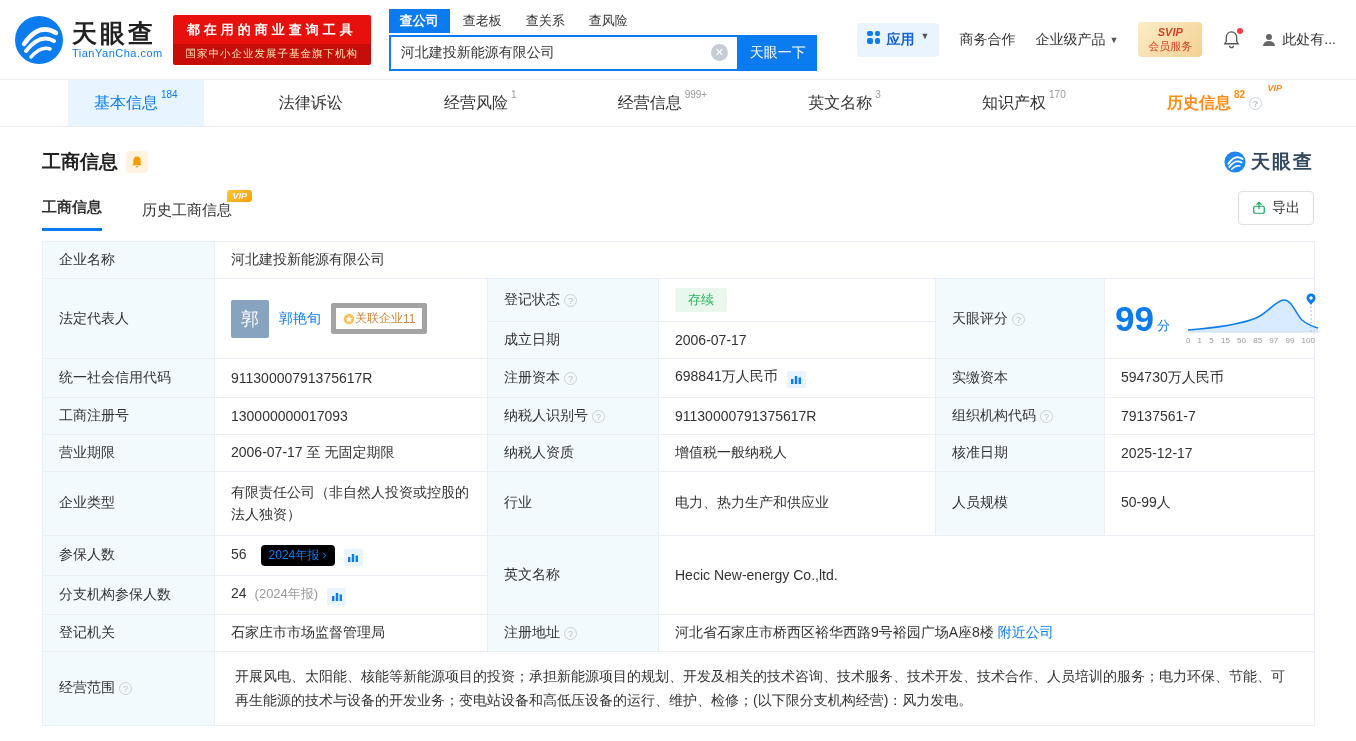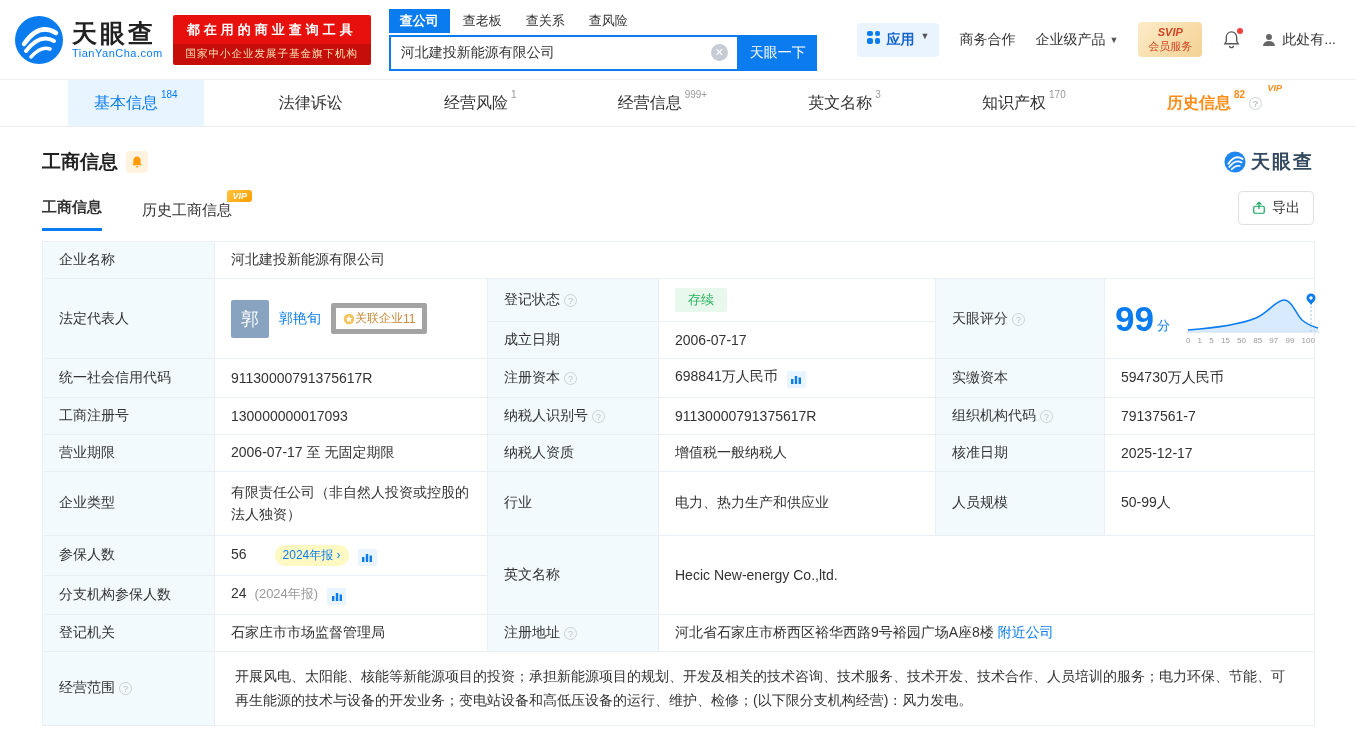--- a/index.html
+++ b/index.html
@@ -70,21 +70,21 @@
   .btn-export{display:flex;align-items:center;gap:6px;border:1px solid #e0e0e0;color:#333;background:#fff;font-size:14px;padding:7px 13px;border-radius:4px;cursor:pointer}
   .tri{font-size:10px}
 
   
   table.info{border-collapse:collapse;width:1272px;margin:10px 0 0 9px;table-layout:fixed;font-size:14px}
   .info td{border:1px solid #e9eff5;padding:9px 16px;vertical-align:middle;background:#fff;color:#333}
   .info td.lbl{background:#f3fafe}
   .info td.scope{line-height:1.75;padding:12px 20px}
   .link{color:#0a7cf0;cursor:pointer;text-decoration:none}
   .badge-green{display:inline-block;background:#e8f8ec;color:#2bb45f;font-size:13px;padding:3px 13px;border-radius:2px}
-  .report-badge{display:inline-block;background:#fef9c3;color:#0a7cf0;font-size:12px;padding:2px 8px;border-radius:10px;margin-left:28px;cursor:pointer}
+  .report-badge{display:inline-block;background:#000000;color:#0a7cf0;font-size:12px;padding:2px 8px;border-radius:4px;margin-left:14px;cursor:pointer}
   .gray-note{color:#999;font-size:13px;margin-left:8px}
   .mini-chip{display:inline-flex;width:19px;height:17px;background:#e8f4ff;border-radius:2px;margin-left:9px;align-items:center;justify-content:center;cursor:pointer;vertical-align:-3px}
   .legal-cell{display:flex;align-items:center}
   .avatar{display:inline-flex;width:38px;height:38px;background:#87a3bf;color:#fff;font-size:18px;align-items:center;justify-content:center;border-radius:2px;margin-right:10px;cursor:pointer;flex:0 0 auto}
   .rel-pill{display:inline-flex;align-items:center;border:5px solid #a3a3a3;border-radius:2px;padding:2px 7px;margin-left:10px;cursor:pointer}
   .rel-text{color:#c8893a;font-size:12px}
   .score-cell{display:flex;align-items:center}
   .score-num{font-size:35px;font-weight:bold;color:#0a7cf0;line-height:1}
   .score-unit{font-size:13px;color:#0a7cf0;margin:14px 0 0 3px}
   .score-chart{margin-left:14px;display:flex;flex-direction:column}

